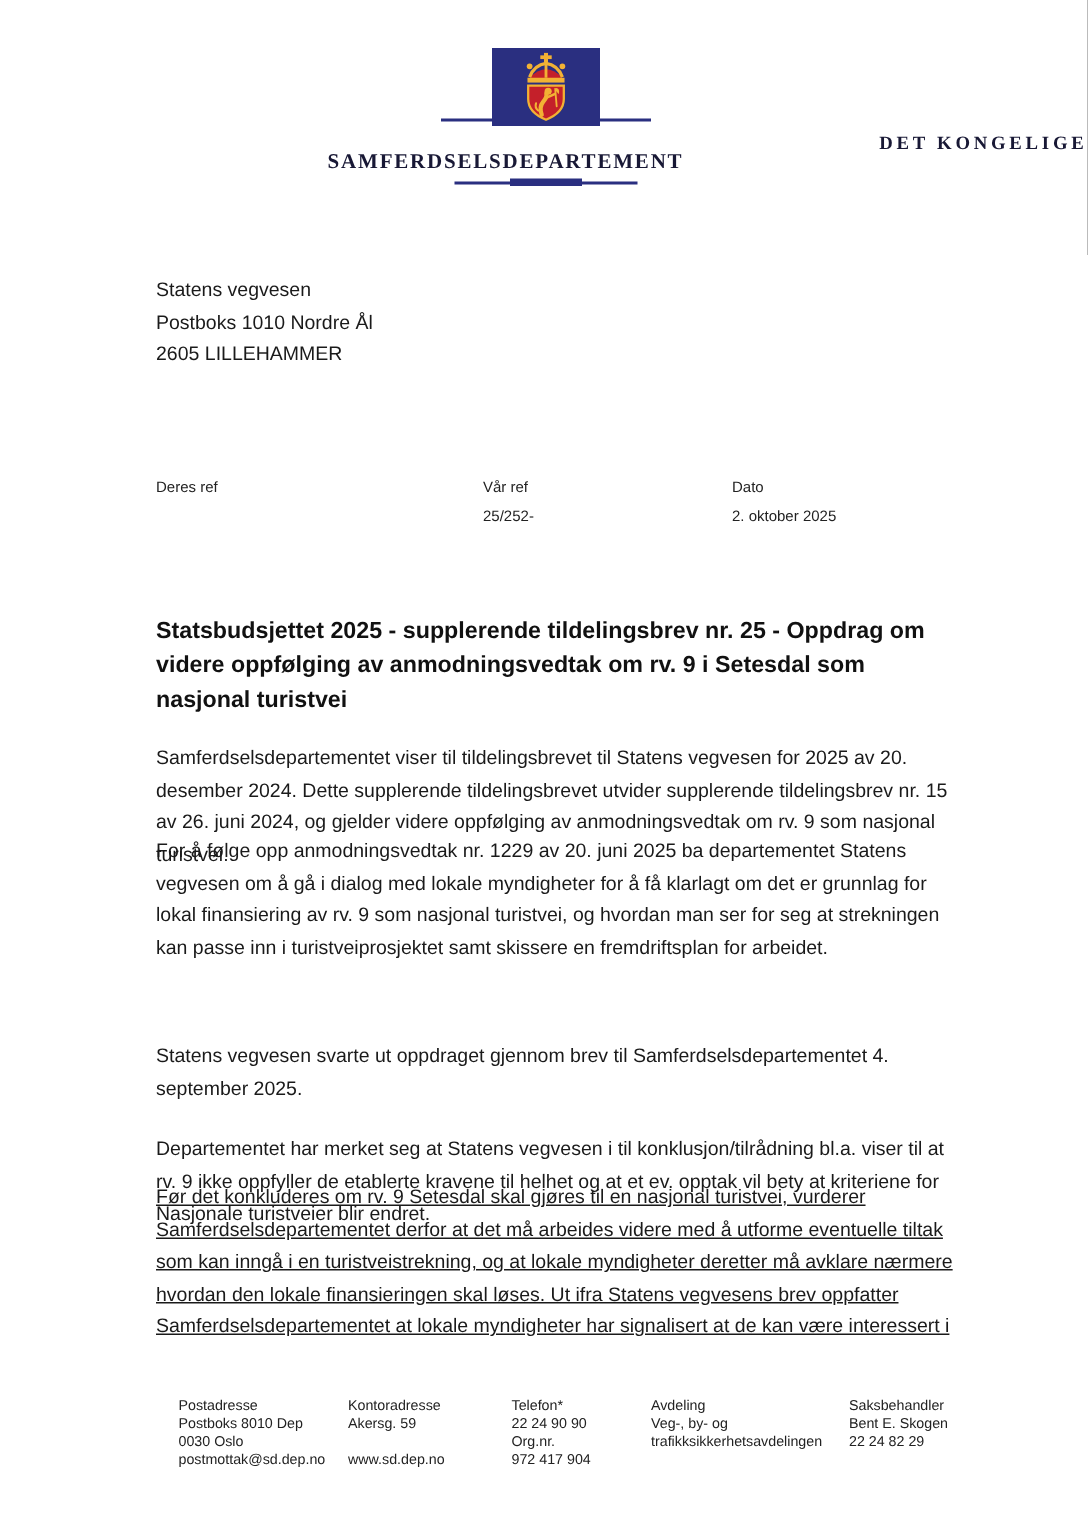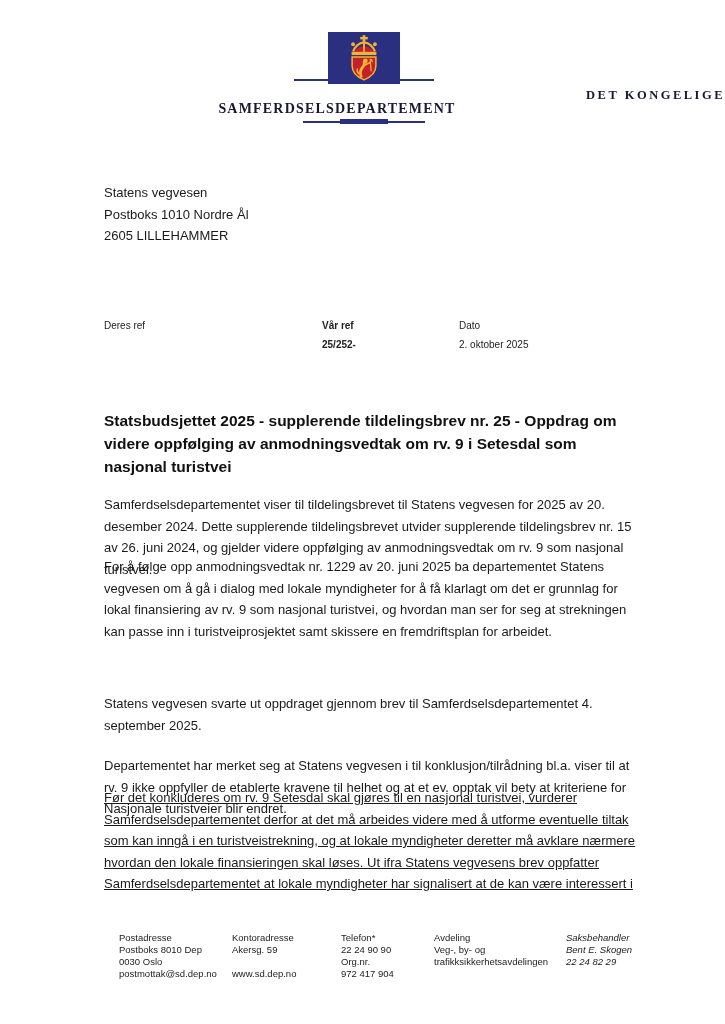--- a/index.html
+++ b/index.html
@@ -73,22 +73,22 @@
   .ref-col {
     position: absolute;
     top: 316px;
     font-size: 10px;
     line-height: 19px;
     color: #222222;
   }
   .ref-col .ref-label { min-height: 19px; }
   .ref-col .ref-value { min-height: 19px; }
   .ref-col-1 { left: 104px; }
-  .ref-col-2 { left: 322px; font-weight: bold; }
-  .ref-col-3 { left: 459px; }
+  .ref-col-2 { left: 322px; }
+  .ref-col-3 { left: 488px; }
   
   .title {
     position: absolute;
     left: 104px; top: 409px;
     width: 620px;
     margin: 0;
     font-size: 15.5px;
     font-weight: bold;
     line-height: 23px;
     color: #111111;
@@ -114,21 +114,21 @@
     top: 932px;
     font-size: 9.5px;
     line-height: 12px;
     color: #222222;
     white-space: pre-line;
   }
   .fc-1 { left: 119px; }
   .fc-2 { left: 232px; }
   .fc-3 { left: 341px; }
   .fc-4 { left: 434px; }
-  .fc-5 { left: 566px; font-style: italic; }
+  .fc-5 { left: 566px; }
 </style>
 </head>
 <body>
 
 <div class="page">
 
   <div class="banner-line"></div>
   <div class="banner">
     <svg width="38" height="46" viewBox="0 0 40 48" aria-hidden="true">
 

